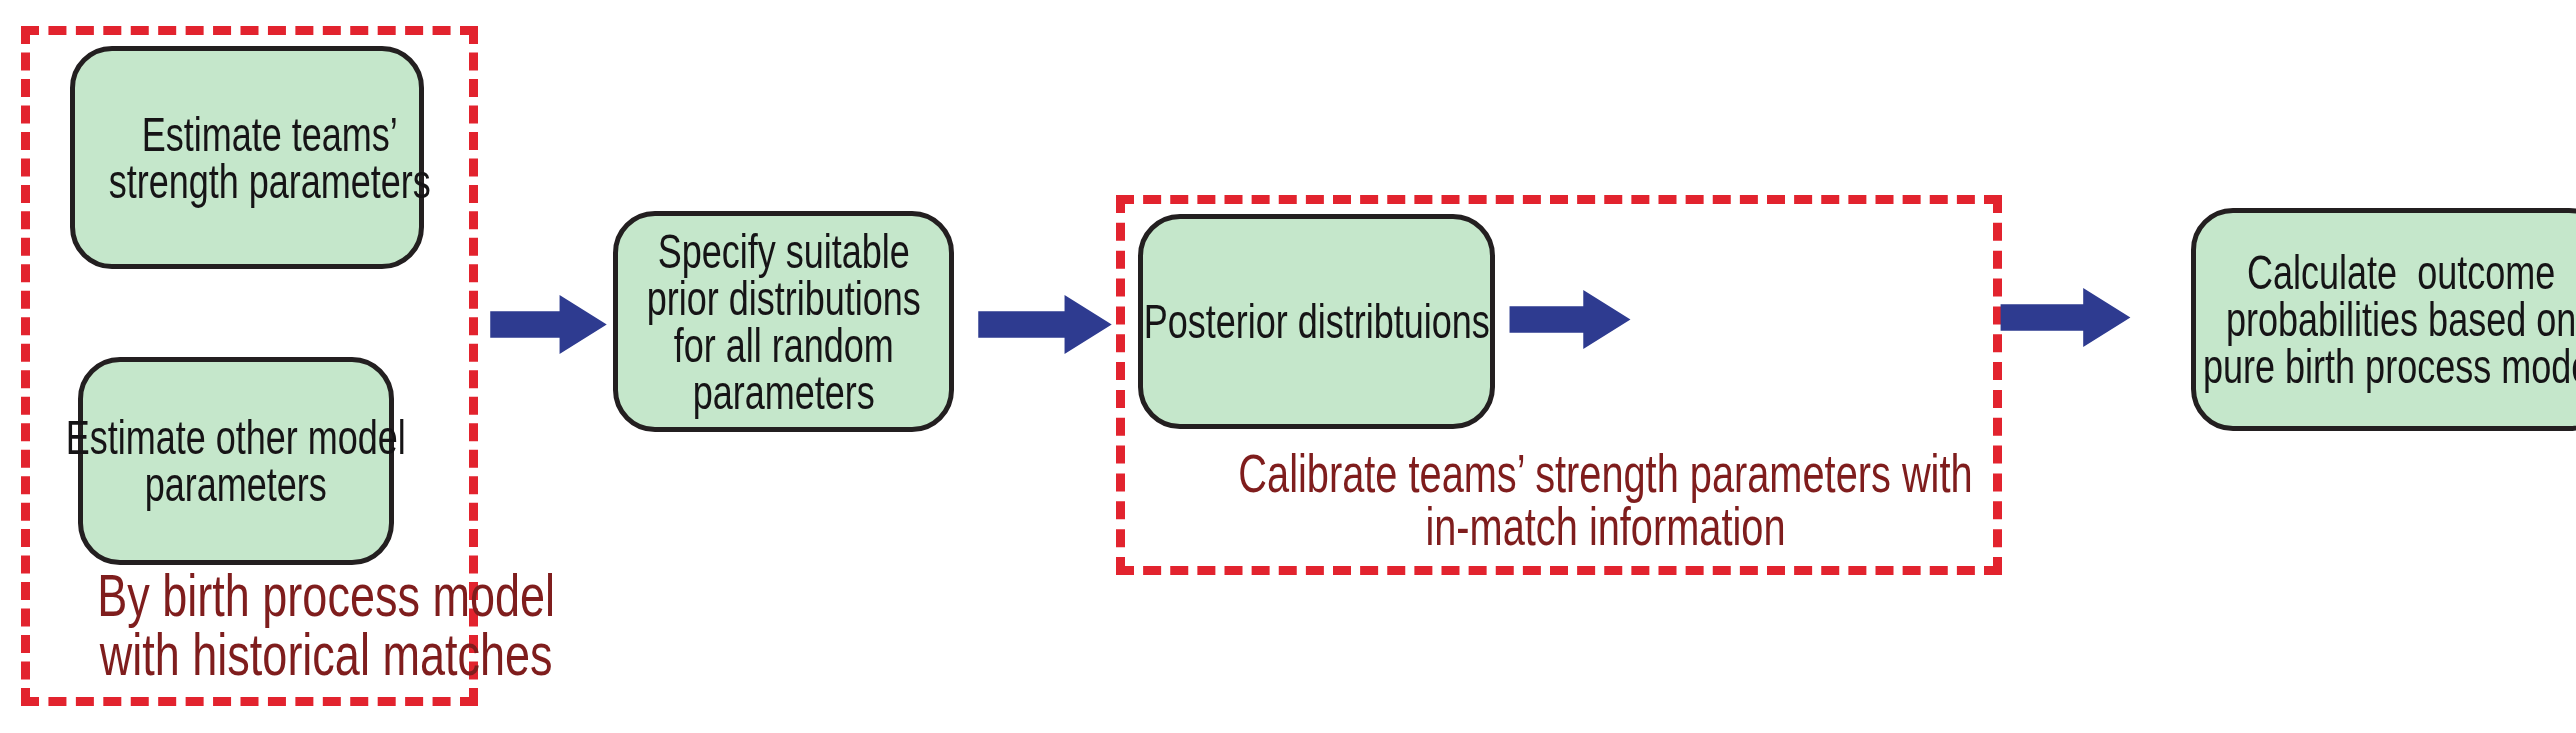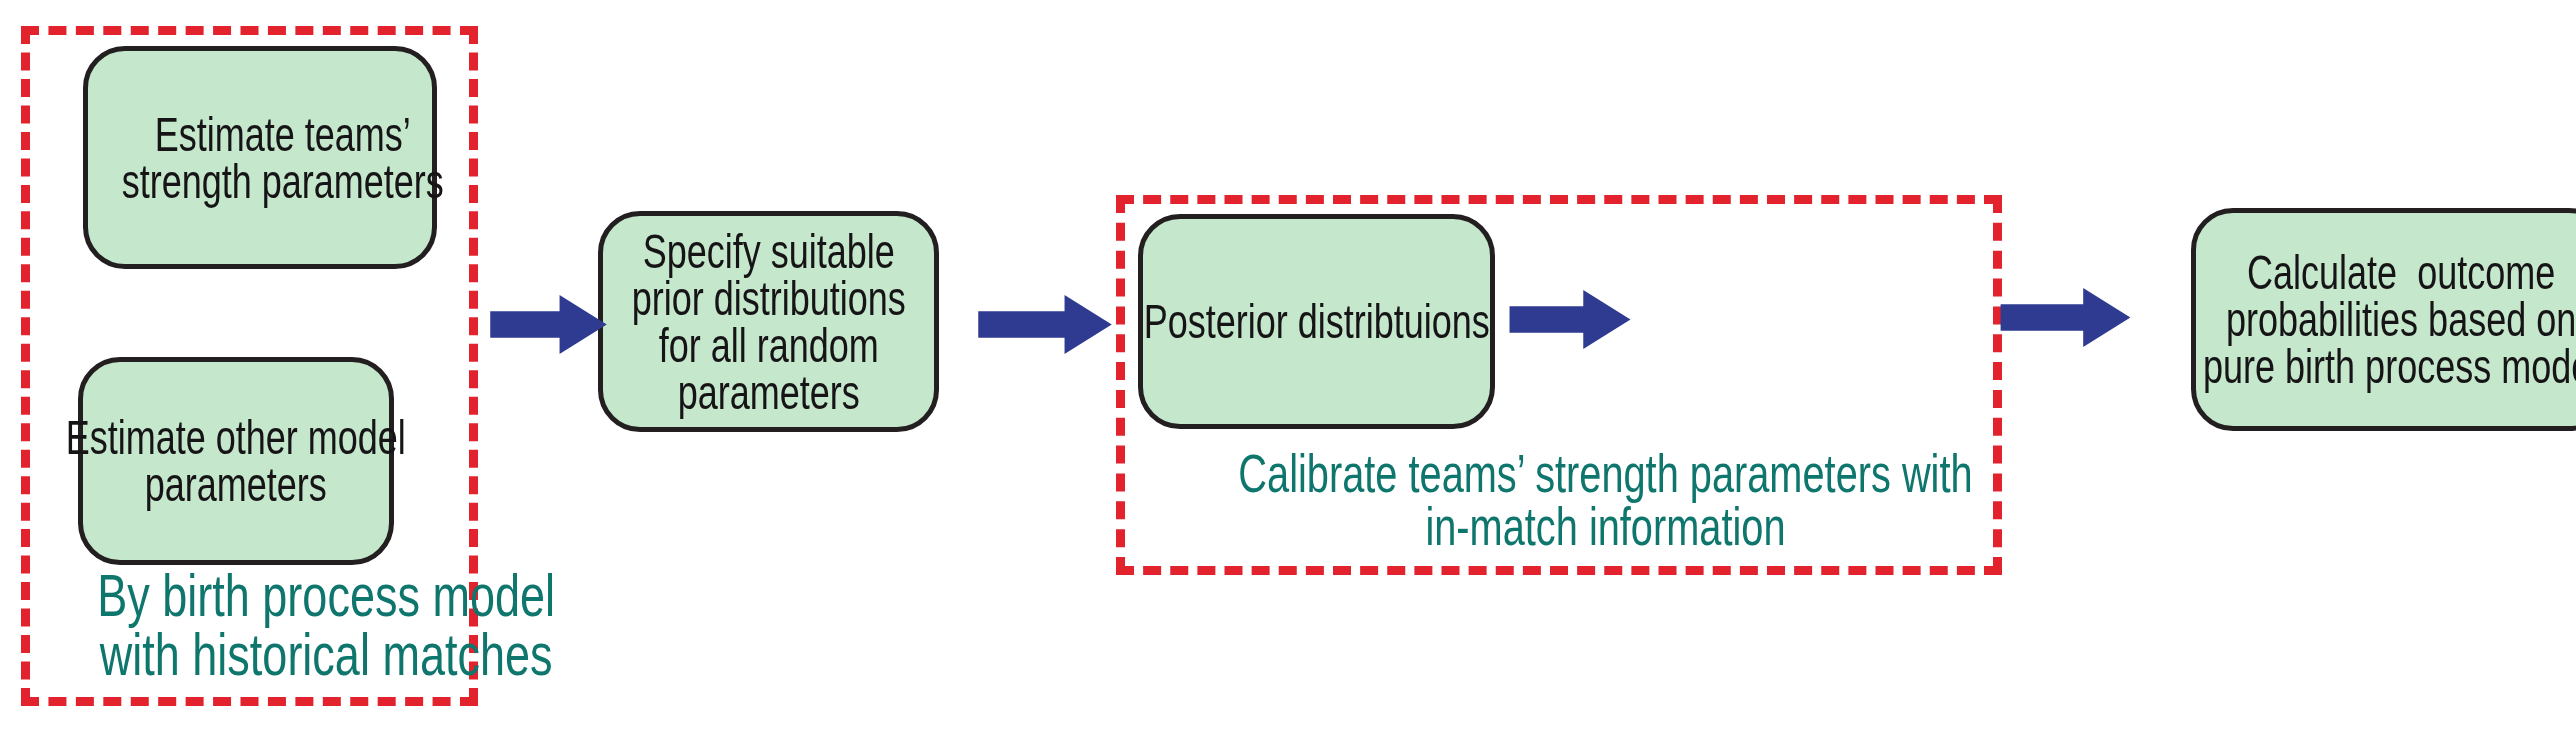--- a/index.html
+++ b/index.html
@@ -38,21 +38,21 @@
     line-height: 47px;
     color: #161416;
     text-align: center;
     white-space: pre;
     transform: scaleX(0.75);
     transform-origin: 50% 50%;
   }
   .caption {
     position: absolute;
     text-align: center;
-    color: #0f766e;
+    color: #7f1d1d;
     z-index: 3;
   }
   .caption-inner {
     display: inline-block;
     white-space: pre;
     transform: scaleX(0.75);
     transform-origin: 50% 50%;
   }
   .caption-historical { font-size: 60px; line-height: 59px; }
   .caption-inmatch    { font-size: 53px; line-height: 53px; }
@@ -64,31 +64,31 @@
 </style>
 </head>
 <body>
 
 <div id="stage">
 
   <div class="dashed-group" style="left:21px; top:26px; width:457px; height:680px;"></div>
 
   <div class="dashed-group" style="left:1116px; top:195px; width:886px; height:380px;"></div>
 
-  <div class="box" style="left:83px; top:46px; width:354px; height:223px;padding-left:45px;">
+  <div class="box" style="left:70px; top:46px; width:354px; height:223px;padding-left:45px;">
     <span class="box-label">Estimate teams’
 strength parameters</span>
   </div>
 
   <div class="box" style="left:78px; top:333px; width:316px; height:208px;margin-top:24px;">
     <span class="box-label">Estimate other model
 parameters</span>
   </div>
 
-  <div class="box" style="left:598px; top:211px; width:341px; height:221px;">
+  <div class="box" style="left:613px; top:211px; width:341px; height:221px;">
     <span class="box-label">Specify suitable
 prior distributions
 for all random
 parameters</span>
   </div>
 
   <div class="box" style="left:1138px; top:214px; width:357px; height:215px;">
     <span class="box-label">Posterior distribtuions</span>
   </div>
 

